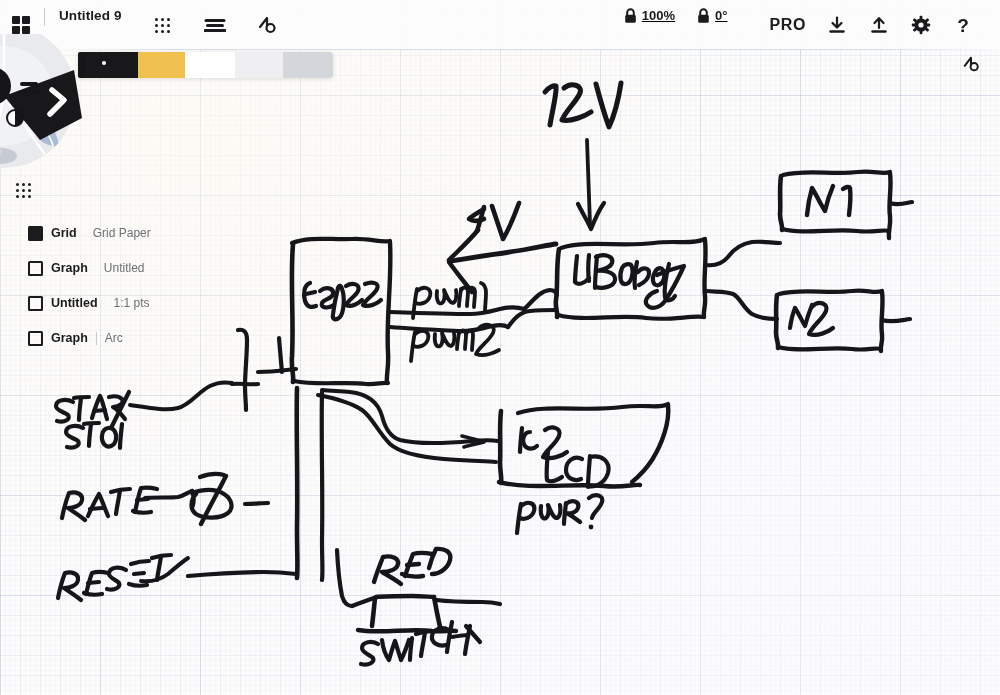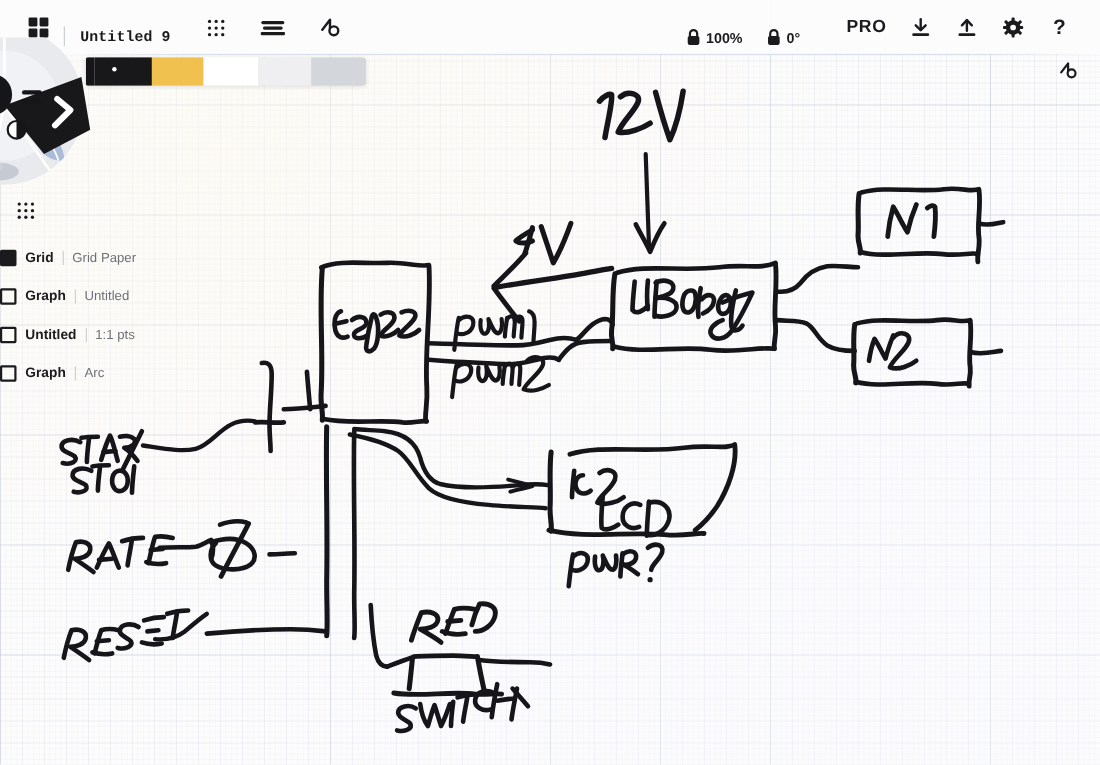--- a/index.html
+++ b/index.html
@@ -44,35 +44,35 @@
   #topbar{
     position:absolute;left:0;top:0;width:1000px;height:50px;
     background:rgba(252,252,253,0.93);
     display:flex;align-items:center;
     z-index:40;
   }
   #topbar:after{
     content:"";position:absolute;left:60px;right:0;bottom:0;height:1px;
     background:linear-gradient(to right, rgba(120,150,190,0.0), rgba(120,150,190,0.28) 12%, rgba(120,150,190,0.28) 88%, rgba(120,150,190,0.0));
   }
-  .tb-left{display:flex;align-items:flex-end;gap:0;padding-left:14px;font-family:Liberation Mono, monospace;}
+  .tb-left{display:flex;align-items:flex-start;gap:0;}
   .tb-right{display:flex;align-items:center;margin-left:auto;padding-right:16px;gap:0;}
   .tb-btn{
     display:flex;align-items:center;justify-content:center;
     height:34px;min-width:30px;padding:0 6px;border-radius:6px;cursor:pointer;
     color:#1b1b1d;
   }
   .doc-title{
     font-size:13.5px;font-weight:700;color:#1b1b1d;letter-spacing:.1px;
     padding:0 10px 0 12px;cursor:pointer;white-space:nowrap;
   }
   .vsep{width:1px;height:18px;background:#c9ccd2;margin:0 2px;}
   .tb-gap{width:26px;}
   .tb-gap-sm{width:10px;}
-  .lockgrp{display:flex;align-items:flex-end;gap:5px;padding:0 6px;cursor:pointer;height:34px;border-radius:6px;}
+  .lockgrp{display:flex;align-items:flex-start;gap:5px;padding:0 6px;cursor:pointer;height:34px;border-radius:6px;text-decoration:underline;}
   .lockval{font-size:13px;font-weight:700;color:#1b1b1d;}
   .pro{font-size:16px;font-weight:800;letter-spacing:.6px;color:#1b1b1d;padding:0 10px;cursor:pointer;height:34px;display:flex;align-items:center;border-radius:6px;}
   .qmark{font-size:19px;font-weight:700;color:#1b1b1d;line-height:1;}
 
   
   .sq4{display:grid;grid-template-columns:8px 8px;grid-template-rows:8px 8px;gap:2.5px;}
   .sq4 i{background:#1b1b1d;border-radius:1px;display:block;}
 
   .dotgrid{display:grid;grid-template-columns:repeat(3,3px);grid-template-rows:repeat(3,3px);gap:3px;}
   .dotgrid i{background:#1b1b1d;border-radius:50%;display:block;width:3px;height:3px;}
@@ -83,21 +83,21 @@
     position:absolute;left:78px;top:52px;height:26px;width:255px;z-index:44;
     display:flex;align-items:stretch;border-radius:2px;overflow:hidden;
     filter:drop-shadow(0 1px 2px rgba(0,0,0,0.12));
   }
   .seg{height:100%;}
 
   
   #leftpanel{position:absolute;left:0;top:140px;width:140px;z-index:35;}
   .lp-icon{margin-left:16px;margin-bottom:22px;cursor:pointer;}
   .opt-row{
-    display:flex;align-items:center;gap:0;margin-left:0;margin-bottom:17px;
+    display:flex;align-items:center;gap:0;margin-left:28px;margin-bottom:17px;
     height:18px;cursor:pointer;white-space:nowrap;
   }
   .chk{width:11px;height:11px;border:2px solid #1b1b1d;border-radius:1.5px;margin-right:8px;flex:none;background:transparent;}
   .chk.on{background:#1b1b1d;}
   .opt-name{font-size:12.5px;font-weight:700;color:#1b1b1d;}
   .opt-div{width:1px;height:13px;background:#c9ccd2;margin:0 8px;}
   .opt-val{font-size:12px;font-weight:400;color:#6d7076;}
 
   
   .ink{fill:none;stroke:#15151a;stroke-linecap:round;stroke-linejoin:round;}

